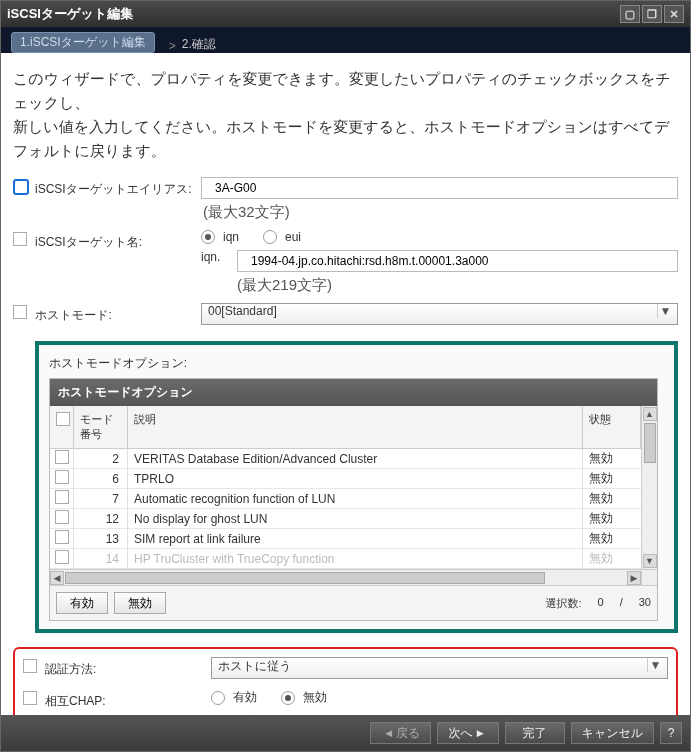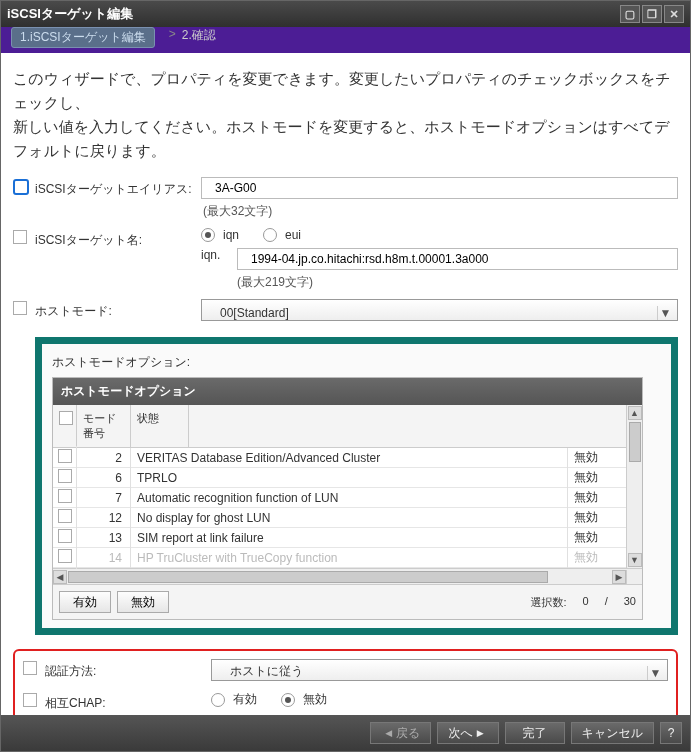--- a/index.html
+++ b/index.html
@@ -34,25 +34,25 @@
     background: #555;
     border: 1px solid #888;
     display: flex;
     align-items: center;
     justify-content: center;
     color: #ddd;
     cursor: pointer;
     font-size: 11px;
   }
   .breadcrumb {
-    background: #4c1d95;
+    background: #0f172a;
     color: #ccc;
     height: 26px;
     display: flex;
-    align-items: flex-start;
+    align-items: flex-end;
     padding: 0 10px;
     font-size: 12px;
   }
   .breadcrumb .current {
     background: #5a6f8a;
     border: 1px solid #7a90b0;
     border-radius: 3px;
     padding: 1px 8px;
     color: #cde;
     margin-right: 8px;
@@ -112,45 +112,45 @@
     border: 1px solid #bbb;
     height: 22px;
     width: 100%;
     padding: 2px 13px;
     font-family: inherit;
     font-size: 12px;
     background: #fff;
   }
   .caption {
     color: #555;
-    font-size: 12px;
+    font-size: 15px;
     padding: 4px 2px 0 2px;
   }
   .iqn-row { display:flex; gap:6px; margin-top:6px;}
   .iqn-prefix { width: 30px; text-align: left;}
   .select {
     border: 1px solid #999;
     height: 22px;
     display: flex;
-    align-items: flex-end;
-    padding: 0 4px 0 18px;
+    align-items: flex-start;
+    padding: 0 4px 0 6px;
     background: linear-gradient(#fff,#eee);
     cursor: pointer;
   }
   .select .arrow {
     margin-left: auto;
     width: 16px;
     text-align: center;
     color: #555;
     border-left:1px solid #ccc;
   }
   .panel {
-    border: 7px solid #0f766e;
+    border: 4px solid #0f766e;
     margin: 6px 0 4px 0;
-    padding: 10px 28px 8px 10px;
+    padding: 10px 16px 8px 10px;
     background: #fafafa;
   }
   .panel-title { margin-bottom: 6px; }
   .table-wrap {
     border: 1px solid #bbb;
     background: #fff;
   }
   .tbl-header {
     background: linear-gradient(#6a6a6a,#555);
     color: #fff;
@@ -302,20 +302,21 @@
       <div class="ctl" style="margin-left:0">
         <div class="panel">
           <div class="panel-title">ホストモードオプション:</div>
           <div class="table-wrap">
             <div class="tbl-header">ホストモードオプション</div>
             <div class="tbl-body-wrap">
               <div class="tbl-body">
                 <div class="tbl-cols">
                   <div class="col-chk"><span class="chkbox"></span></div>
                   <div class="col-mode">モード番号</div>
+                  <div class="col-desc">説明</div>
                   <div class="col-state">状態</div>
                 </div>
                 <div class="tbl-row">
                     <div class="col-chk"><span class="chkbox"></span></div>
                     <div class="col-mode">2</div>
                     <div class="col-desc">VERITAS Database Edition/Advanced Cluster</div>
                     <div class="col-state">無効</div>
                   </div>
                 <div class="tbl-row">
                     <div class="col-chk"><span class="chkbox"></span></div>

